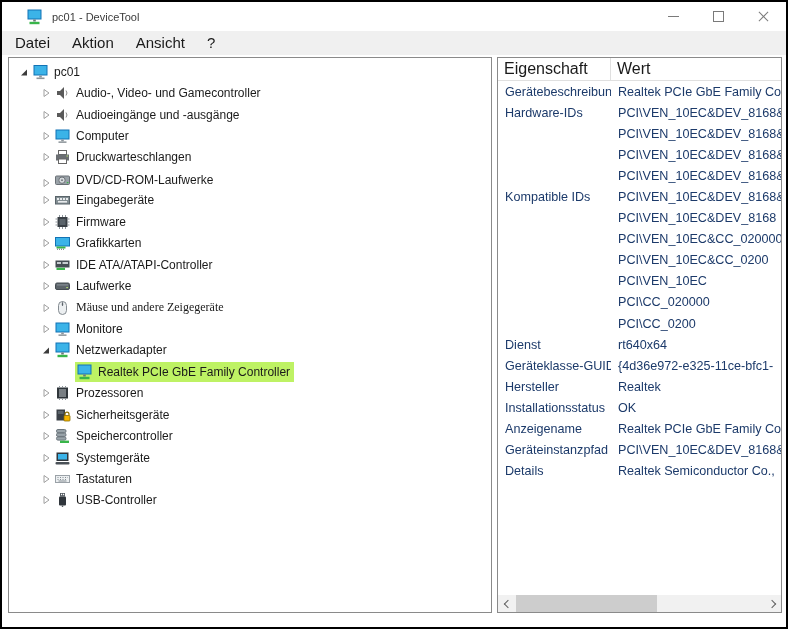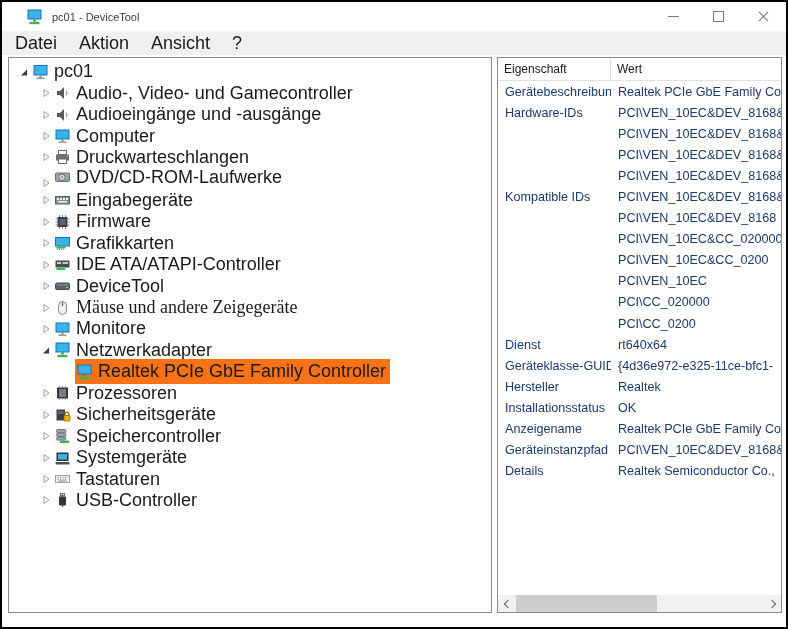--- a/index.html
+++ b/index.html
@@ -14,39 +14,39 @@
   .win-controls{margin-left:auto;display:flex;height:100%;}
   .win-btn{width:45px;height:100%;display:flex;align-items:center;justify-content:center;position:relative;}
   .glyph-min{display:block;width:11px;border-top:1px solid #7a7a7a;}
   .glyph-max{display:block;width:9px;height:9px;border:1px solid #7a7a7a;}
   .glyph-close{position:relative;display:block;width:13px;height:13px;}
   .glyph-close i{position:absolute;left:6px;top:0;width:1px;height:13px;background:#7a7a7a;}
   .glyph-close i:nth-child(1){transform:rotate(45deg);}
   .glyph-close i:nth-child(2){transform:rotate(-45deg);}
   
   .menubar{position:absolute;left:0;top:29px;right:0;height:24px;background:#f0f0f0;
-    display:flex;align-items:center;font-size:18px;color:#1a1a1a;}
+    display:flex;align-items:center;font-size:15px;color:#1a1a1a;}
   .menu-item{padding:0 11px;line-height:24px;}
   .menu-item:first-child{margin-left:2px;}
   
   .panel{position:absolute;top:55px;height:556px;background:#fff;
     border:1px solid #8a8a8a;box-sizing:border-box;overflow:hidden;}
   .tree-panel{left:6px;width:484px;}
   .props-panel{left:495px;width:285px;}
   
   .tree{padding-top:3px;}
-  .tree-row{height:21.45px;display:flex;align-items:center;font-size:18px;
+  .tree-row{height:21.45px;display:flex;align-items:center;font-size:12px;
     color:#1a1a1a;white-space:nowrap;}
   .expander{width:14px;height:14px;display:flex;align-items:center;justify-content:center;flex:none;}
   .expander svg{width:12px;height:12px;display:block;}
   .itembox{display:flex;align-items:center;padding:2px 4px 2px 1px;}
-  .itembox.selected{background:#f97316;}
+  .itembox.selected{background:#bef264;}
   .t-icon{width:17px;height:16px;margin-right:5px;flex:none;}
   
-  .props-header{height:22px;display:flex;align-items:stretch;font-size:12px;
+  .props-header{height:22px;display:flex;align-items:stretch;font-size:16px;
     color:#1a1a1a;border-bottom:1px solid #e0e0e0;}
   .ph-prop{width:112px;flex:none;display:flex;align-items:center;padding-left:6px;box-sizing:border-box;}
   .ph-sep{width:1px;background:#e0e0e0;flex:none;}
   .ph-val{flex:1;display:flex;align-items:center;padding-left:6px;}
   .props-row{height:21.1px;display:flex;align-items:center;font-size:12.6px;
     color:#1c3a6a;white-space:nowrap;overflow:hidden;}
   .p-label{width:113px;flex:none;padding-left:7px;box-sizing:border-box;overflow:hidden;}
   .p-value{flex:1;padding-left:7px;overflow:hidden;}
   
   .hscroll{position:absolute;left:0;right:0;bottom:0;height:17px;background:#f1f1f1;}
@@ -328,21 +328,21 @@
         <div class="tree-row" style="padding-left: 30px;">
           <span class="expander">
             <svg viewBox="0 0 12 12">
               <path d="M4 2.5 L9 6 L4 9.5 Z" fill="none" stroke="#a0a0a0" stroke-width="1"></path>
             </svg>
           </span>
           <span class="itembox">
             <svg class="t-icon">
               <use href="#drive-icon"></use>
             </svg>
-            <span>DeviceTool</span>
+            <span>Laufwerke</span>
           </span>
         </div>
         <div class="tree-row" style="padding-left: 30px; font-family: Liberation Serif, serif;">
           <span class="expander">
             <svg viewBox="0 0 12 12">
               <path d="M4 2.5 L9 6 L4 9.5 Z" fill="none" stroke="#a0a0a0" stroke-width="1"></path>
             </svg>
           </span>
           <span class="itembox">
             <svg class="t-icon">

